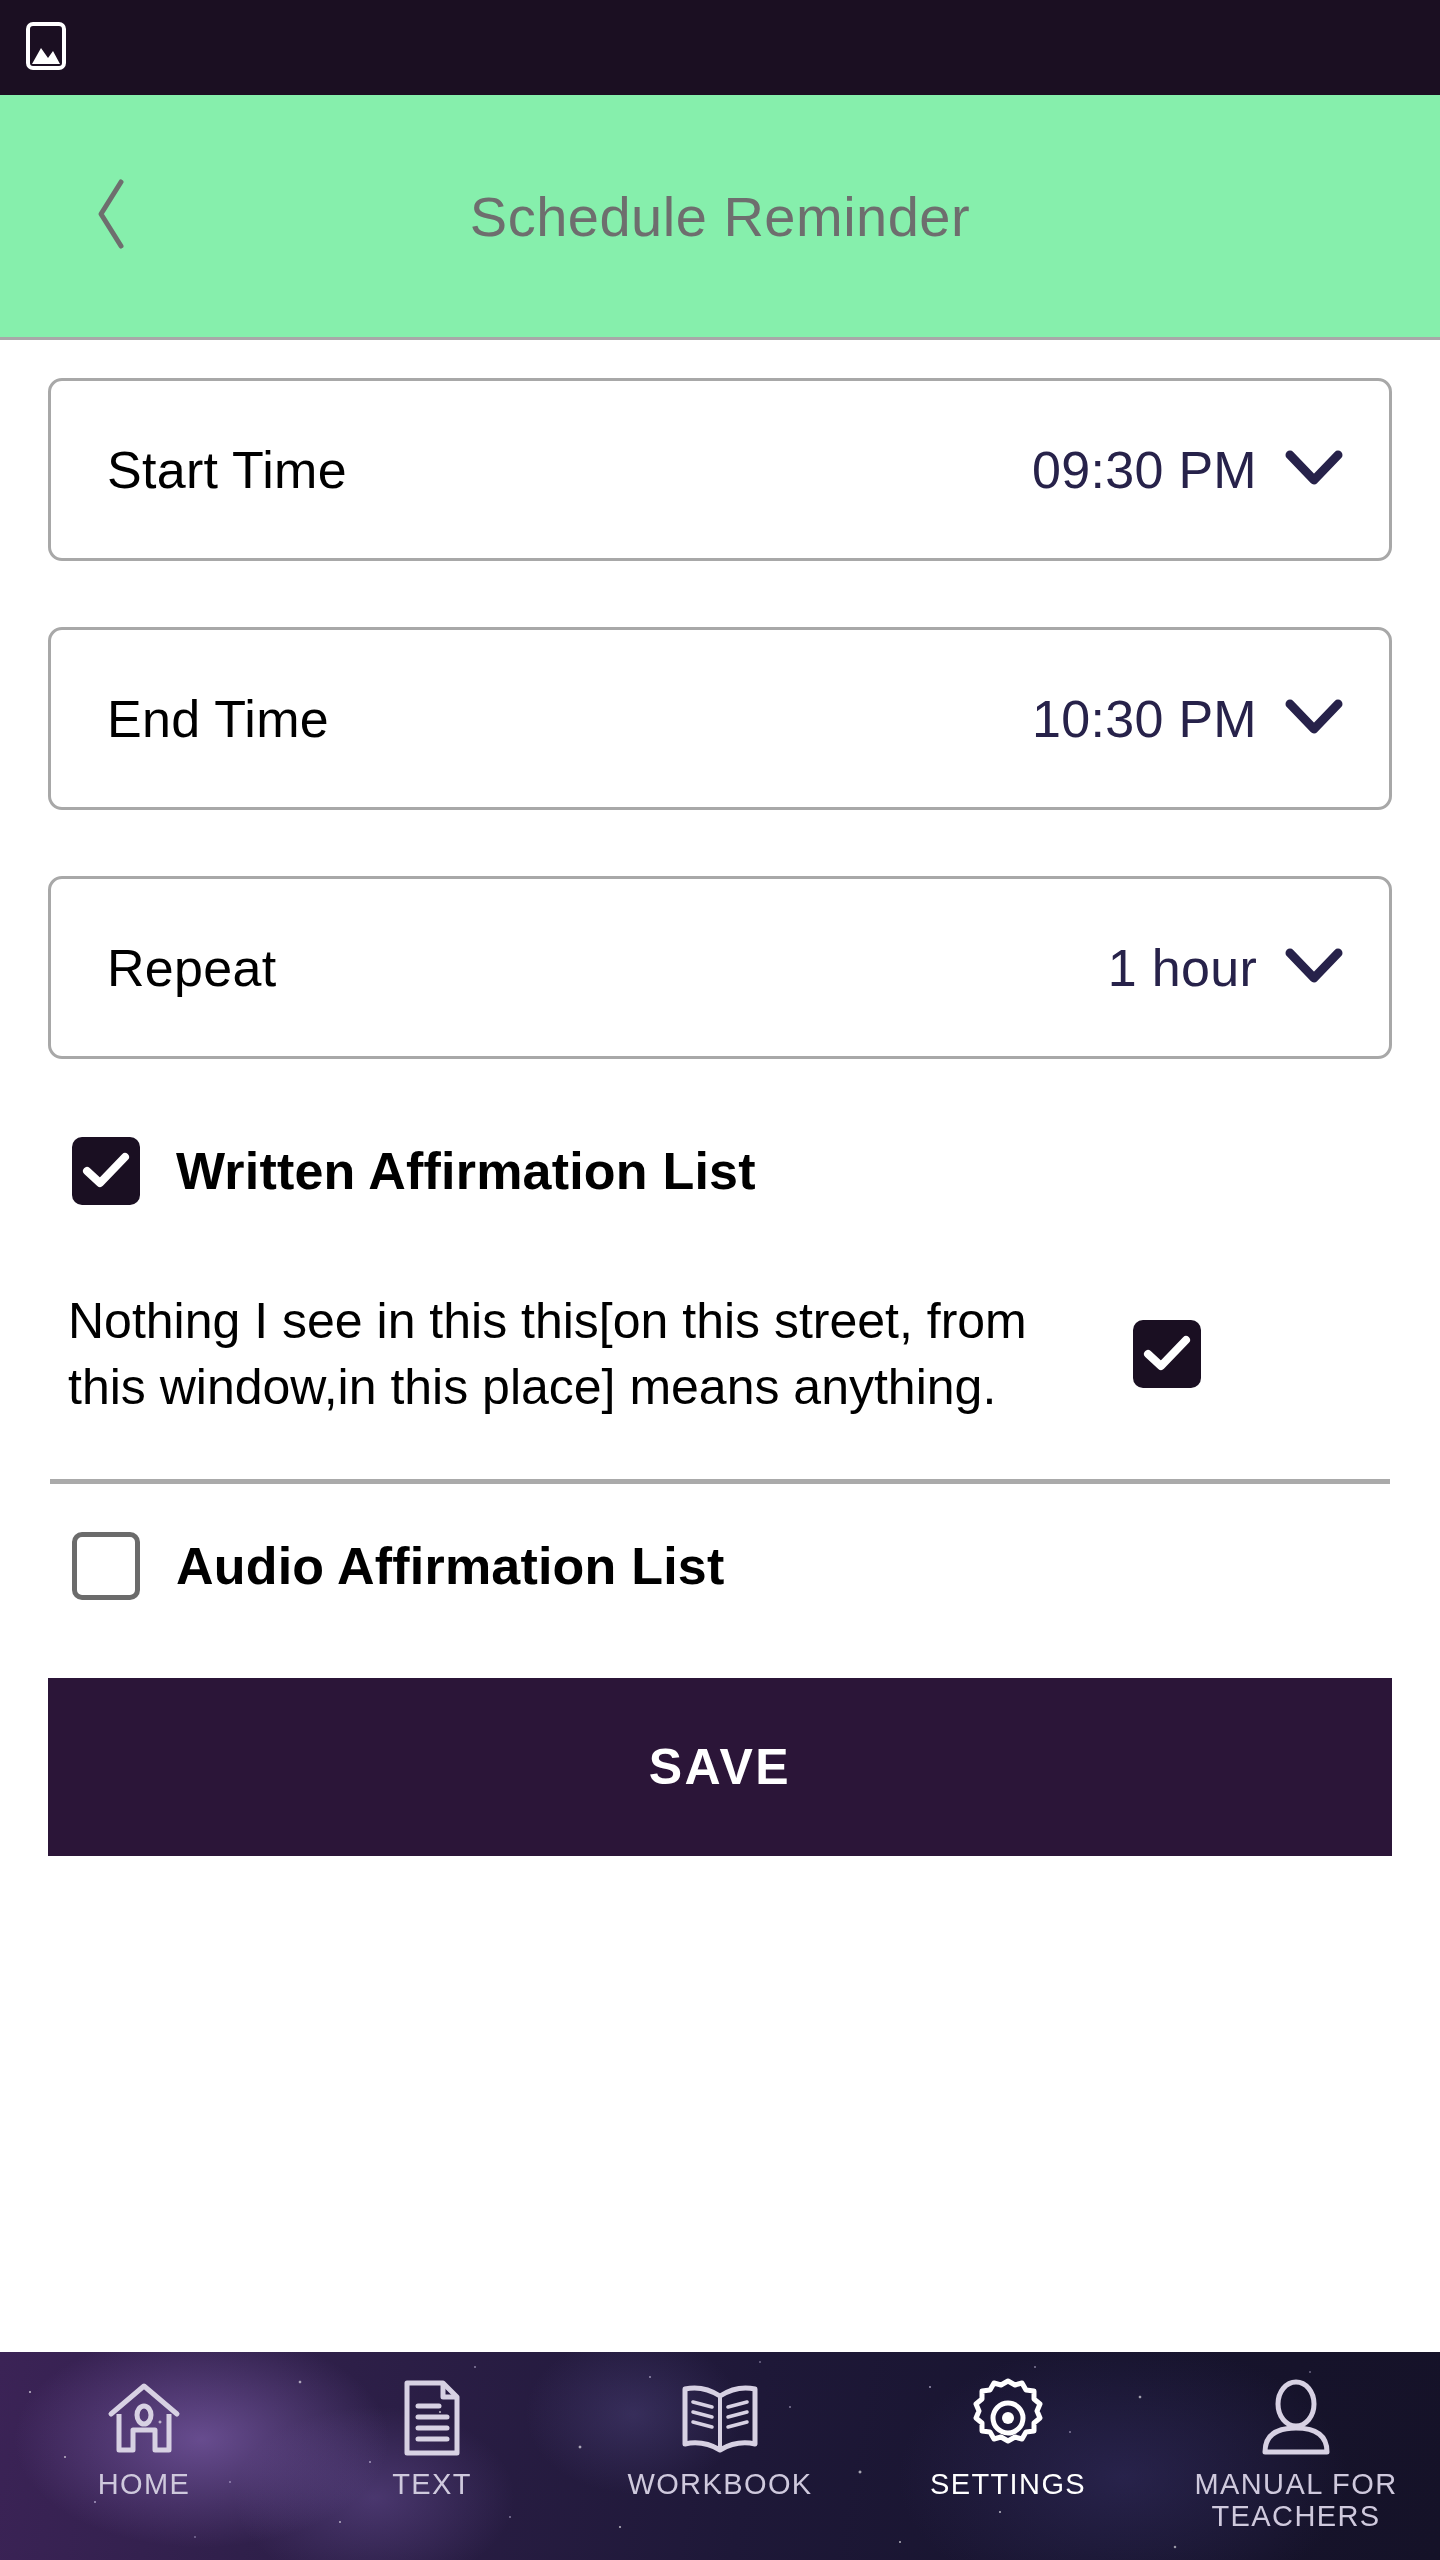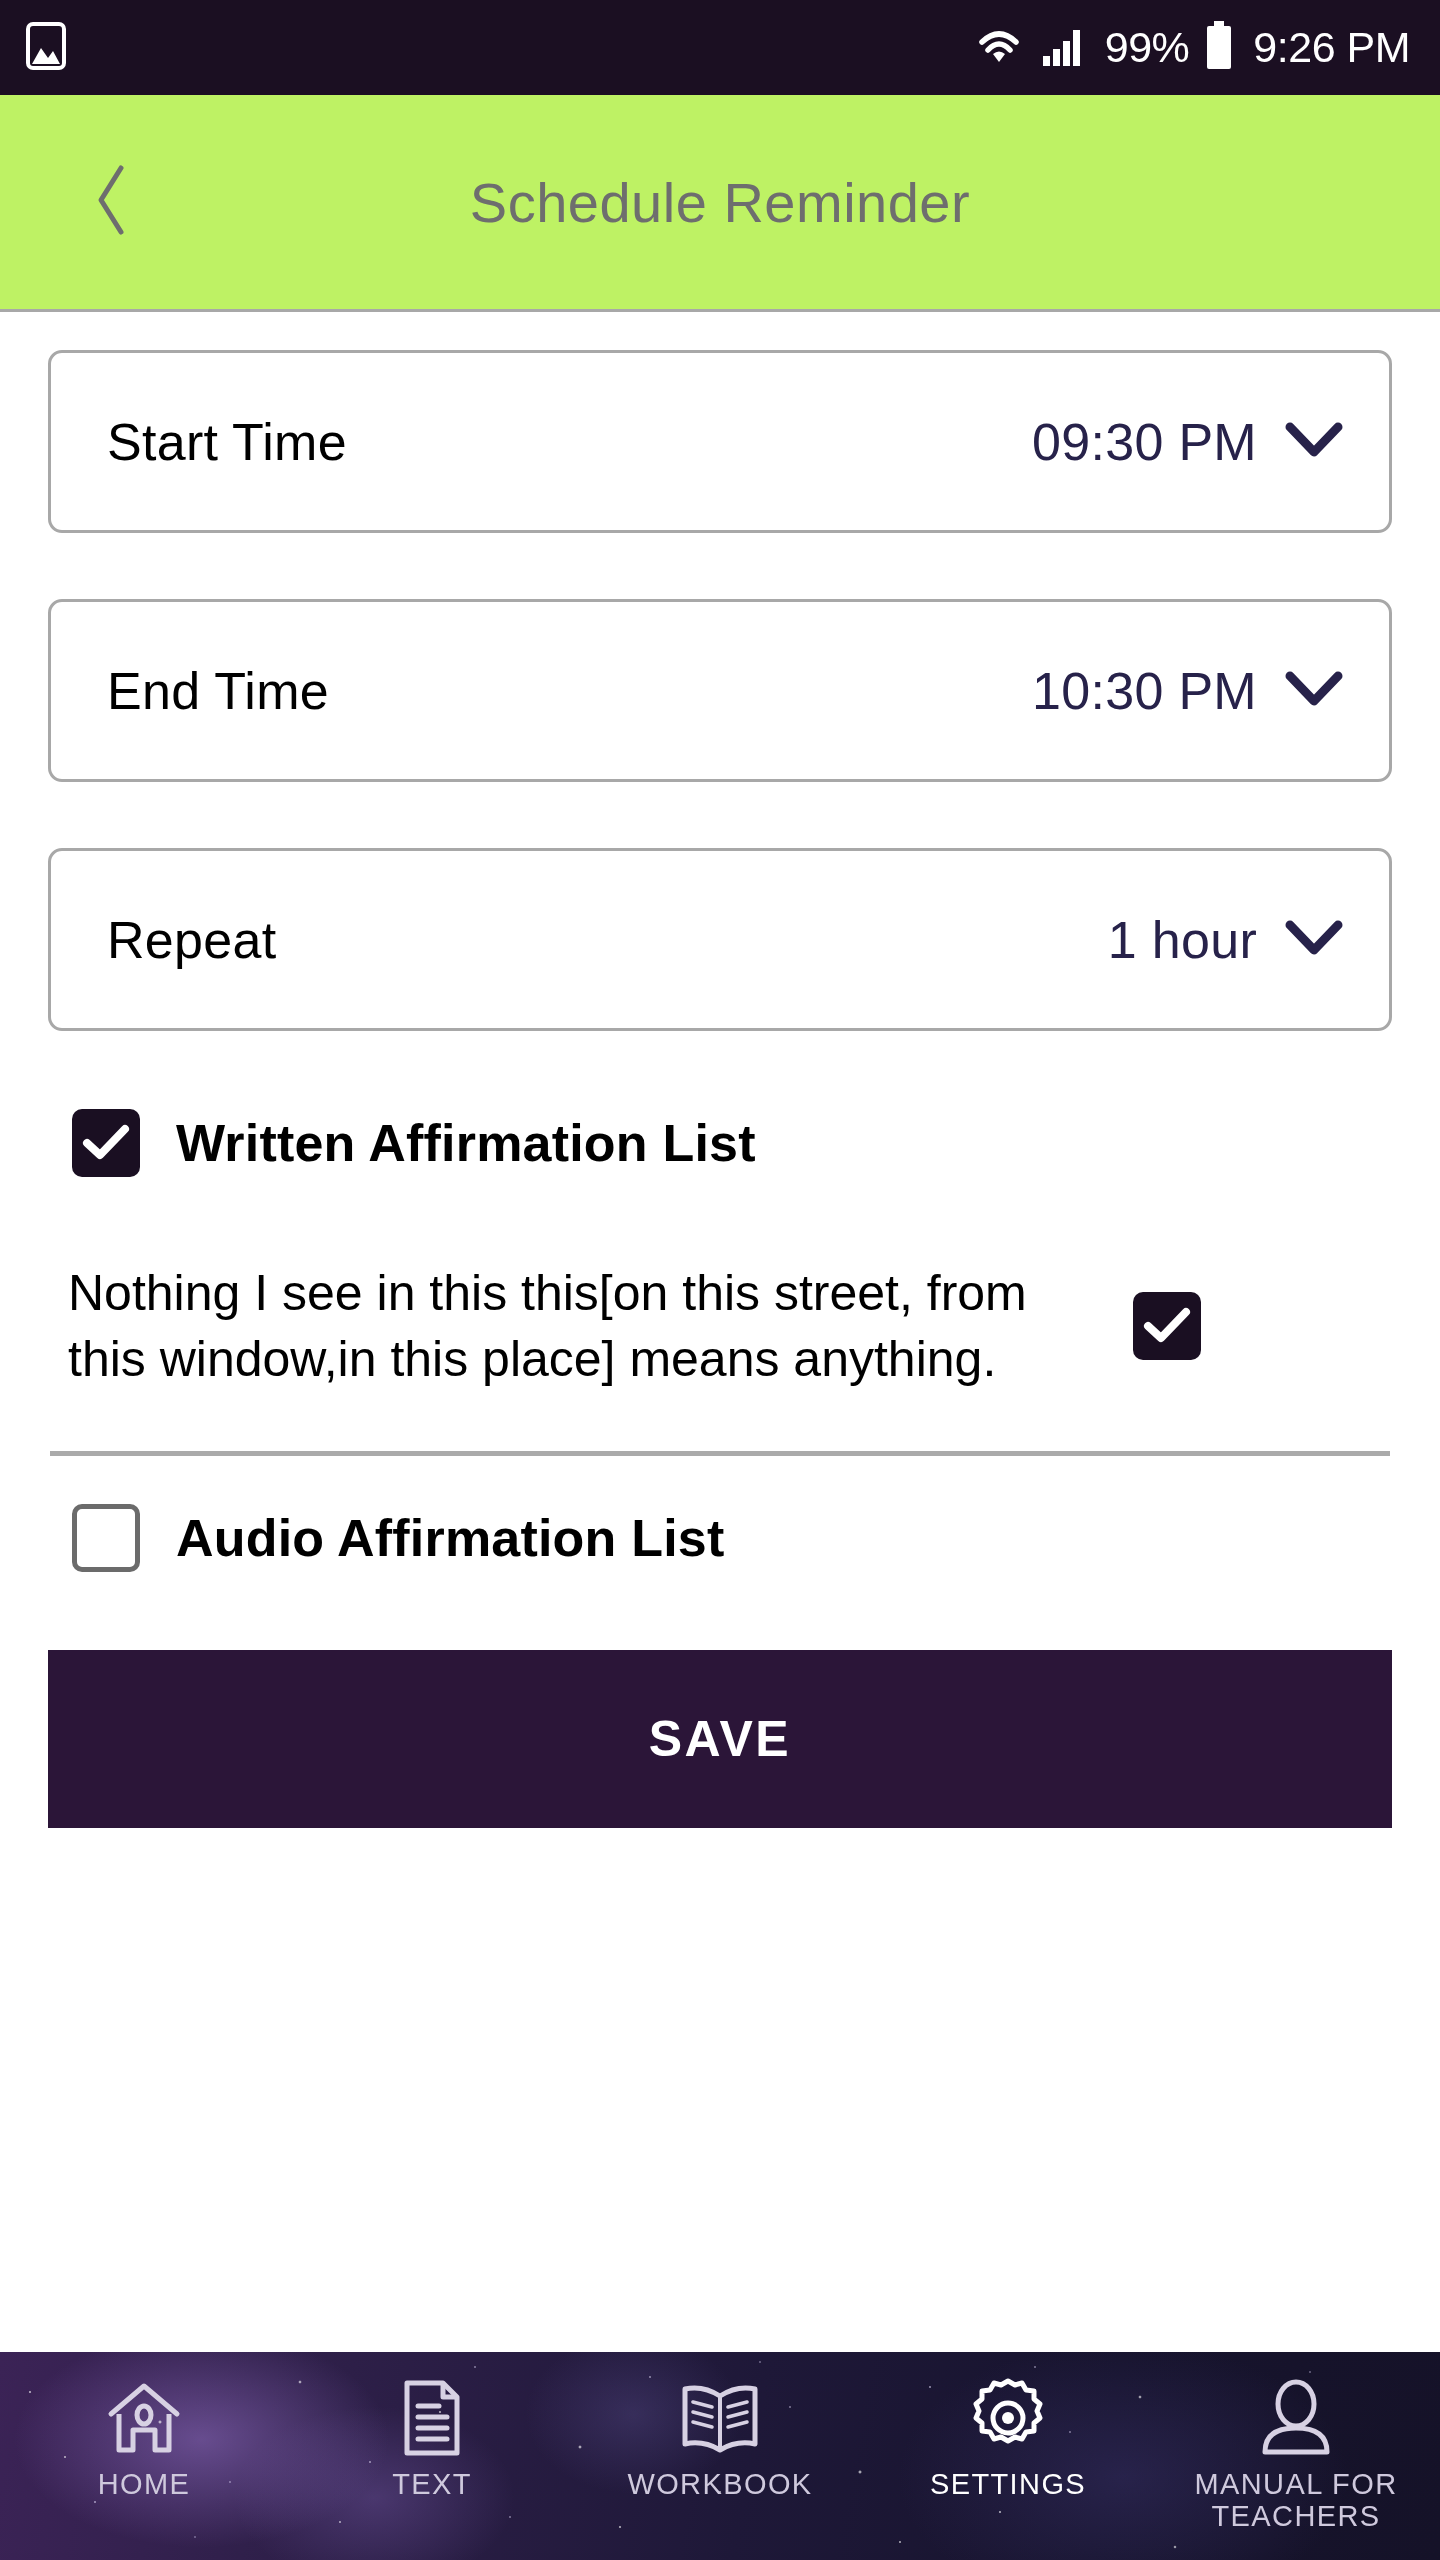--- a/index.html
+++ b/index.html
@@ -49,22 +49,22 @@
     color: #ffffff;
     font-size: 43px;
     font-weight: 400;
     letter-spacing: -0.5px;
     line-height: 1;
     margin-left: 4px;
   }
 
   
   .app-header {
-    height: 217px;
-    background: #bef264;
+    height: 245px;
+    background: #86efac;
     border-bottom: 3px solid #a8a8a8;
     display: flex;
     align-items: center;
     position: relative;
     flex: 0 0 auto;
   }
   .back-btn {
     width: 120px;
     height: 120px;
     margin-left: 52px;
@@ -300,45 +300,20 @@
 
   <div class="status-bar">
     <div class="status-left">
       <span class="sb-icon">
         <svg width="40" height="48" viewBox="0 0 40 48">
           <rect x="2" y="2" width="36" height="44" rx="5" fill="none" stroke="#ffffff" stroke-width="4"></rect>
           <path d="M6 42 L15 26 L22 36 L27 29 L34 42 Z" fill="#ffffff"></path>
         </svg>
       </span>
     </div>
-    <div class="status-right">
-      <span class="sb-icon">
-        <svg width="52" height="44" viewBox="0 0 52 44">
-          <path d="M26 38 L20 30 Q26 25 32 30 Z" fill="#ffffff"></path>
-          <path d="M9 18 Q26 2 43 18" fill="none" stroke="#ffffff" stroke-width="5.5" stroke-linecap="round"></path>
-          <path d="M15 26 Q26 14 37 26" fill="none" stroke="#ffffff" stroke-width="5.5" stroke-linecap="round"></path>
-        </svg>
-      </span>
-      <span class="sb-icon">
-        <svg width="48" height="44" viewBox="0 0 48 44">
-          <rect x="2" y="32" width="7" height="10" fill="#ffffff"></rect>
-          <rect x="12" y="25" width="7" height="17" fill="#ffffff"></rect>
-          <rect x="22" y="17" width="7" height="25" fill="#ffffff"></rect>
-          <rect x="32" y="6" width="7" height="36" fill="#ffffff"></rect>
-        </svg>
-      </span>
-      <span class="battery-pct">99%</span>
-      <span class="sb-icon">
-        <svg width="28" height="50" viewBox="0 0 28 50">
-          <rect x="9" y="0" width="10" height="5" fill="#ffffff"></rect>
-          <rect x="2" y="5" width="24" height="43" rx="2" fill="#ffffff"></rect>
-        </svg>
-      </span>
-      <span class="clock">9:26 PM</span>
-    </div>
   </div>
 
   <div class="app-header">
     <div class="back-btn">
       <span>
         <svg width="44" height="76" viewBox="0 0 44 76">
           <path d="M31 6 L11 38 L31 70" fill="none" stroke="#6e6e6e" stroke-width="5" stroke-linecap="round" stroke-linejoin="round"></path>
         </svg>
       </span>
     </div>

